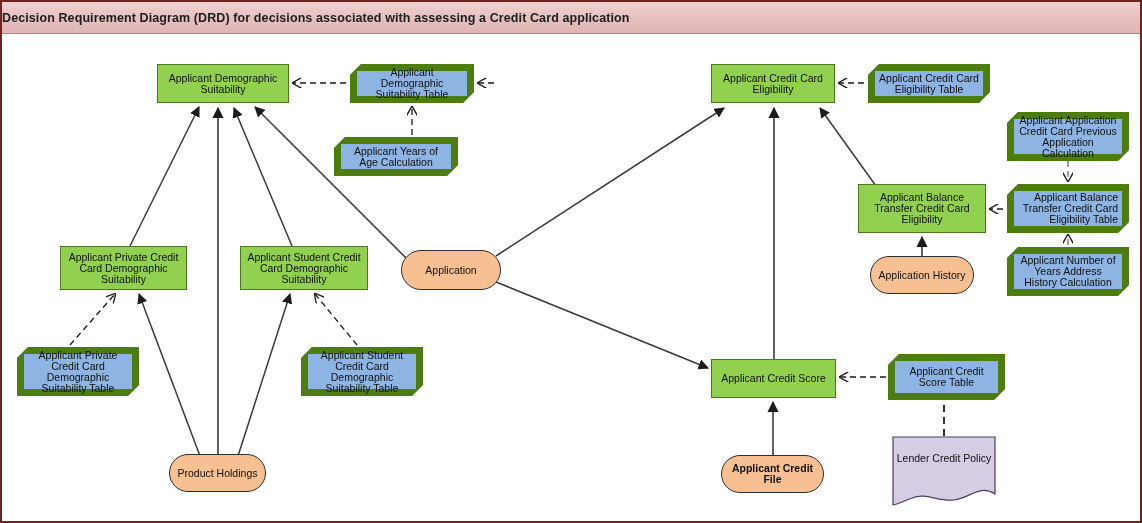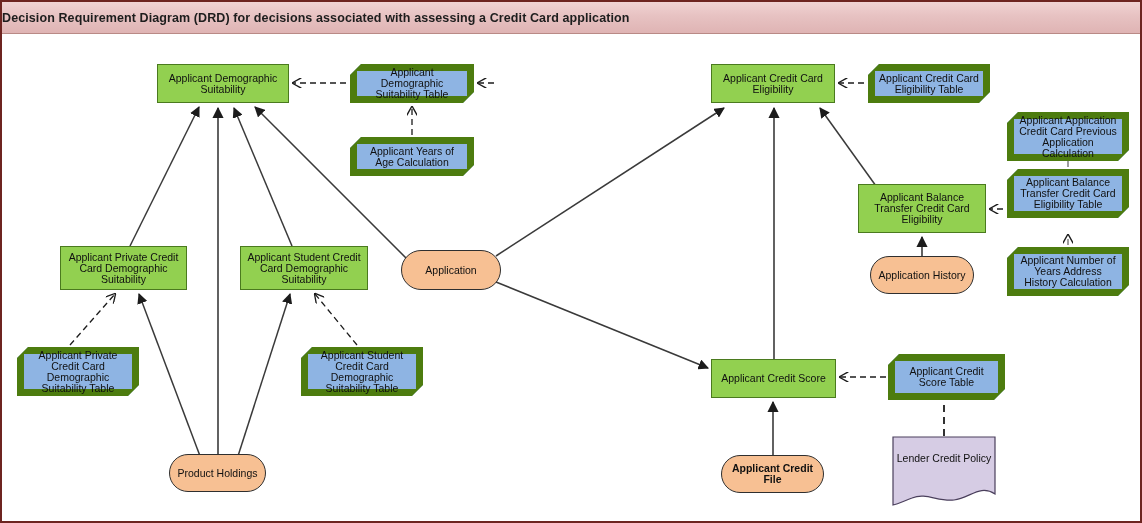--- a/index.html
+++ b/index.html
@@ -175,41 +175,41 @@
 
     <div class="node decision" style="left:155px; top:30px; width:132px; height:39px;">
       <span>Applicant Demographic Suitability</span>
     </div>
 
     <div class="node knowledge" style="left:348px; top:30px; width:124px; height:39px;">
       <span>Applicant Demographic Suitability Table</span>
     </div>
 
 
-    <div class="node knowledge" style="left:348px; top:103px; width:124px; height:39px;">
+    <div class="node knowledge" style="left:332px; top:103px; width:124px; height:39px;">
       <span>Applicant Years of Age Calculation</span>
     </div>
 
     <div class="node decision" style="left:709px; top:30px; width:124px; height:39px;">
       <span>Applicant Credit Card Eligibility</span>
     </div>
 
     <div class="node knowledge" style="left:866px; top:30px; width:122px; height:39px;">
       <span>Applicant Credit Card Eligibility Table</span>
     </div>
 
     <div class="node knowledge" style="left:1005px; top:78px; width:122px; height:49px;">
       <span>Applicant Application Credit Card Previous Application Calculation</span>
     </div>
 
     <div class="node decision" style="left:856px; top:150px; width:128px; height:49px;">
       <span>Applicant Balance Transfer Credit Card Eligibility</span>
     </div>
 
-    <div class="node knowledge" style="left:1005px; top:135px; width:122px; height:49px;">
+    <div class="node knowledge" style="left:1005px; top:150px; width:122px; height:49px;text-align:right;">
       <span>Applicant Balance Transfer Credit Card Eligibility Table</span>
     </div>
 
     <div class="node knowledge" style="left:1005px; top:213px; width:122px; height:49px;">
       <span>Applicant Number of Years Address History Calculation</span>
     </div>
 
     <div class="node inputdata" style="left:868px; top:222px; width:104px; height:38px;">
       <span>Application History</span>
     </div>

